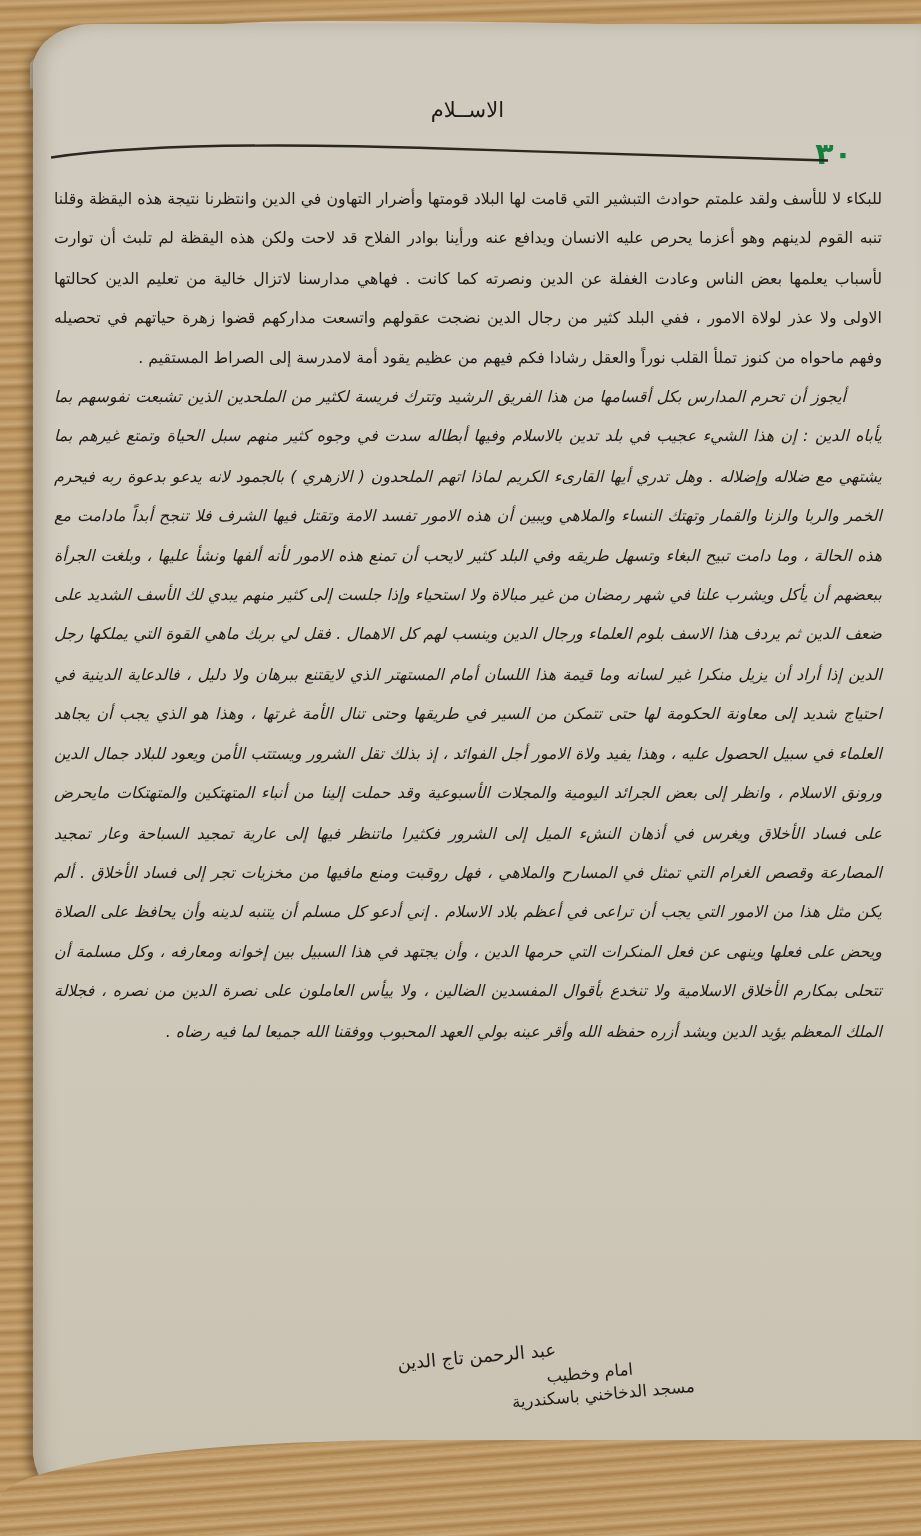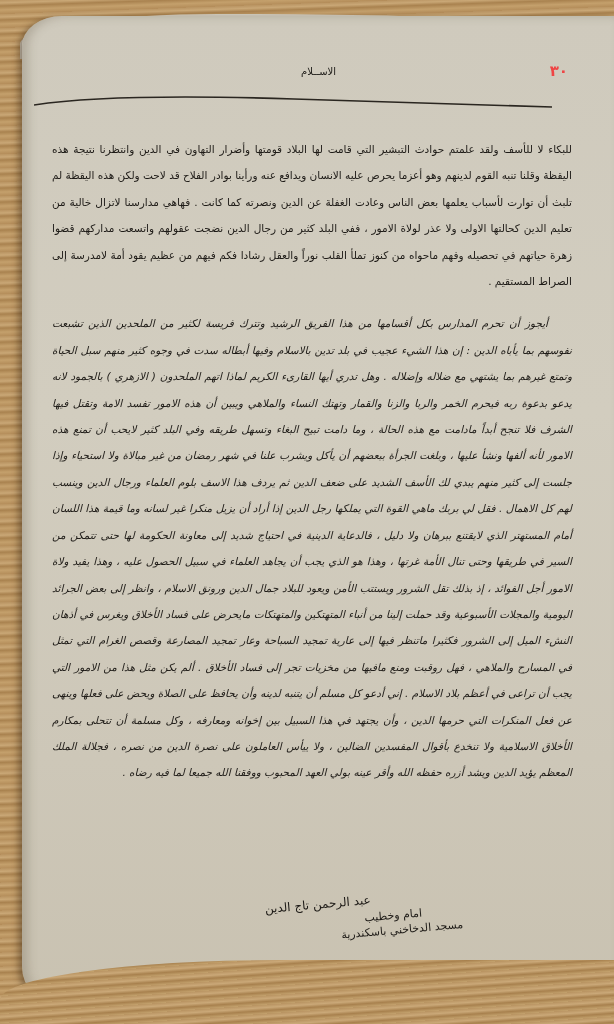--- a/index.html
+++ b/index.html
@@ -22,37 +22,37 @@
   .wood-bottom {
     position:absolute; left:0; top:960px; width:614px; height:64px;
     background: repeating-linear-gradient(176deg, #b99462 0px, #caa878 3px, #a8814e 6px, #c2a06c 9px);
     border-top-left-radius: 280px 40px;
   }
   .header {
     position:absolute; left:34px; top:62px; width:552px; height:48px;
     direction: rtl;
   }
   .page-number {
-    position:absolute; right:18px; top:0;
-    font-family:"DejaVu Sans", sans-serif; font-size:15px; font-weight:bold; color:#ef4444;
+    position:absolute; right:18px; top:28px;
+    font-family:"DejaVu Sans", sans-serif; font-size:20px; font-weight:bold; color:#15803d;
   }
   .running-title {
     position:absolute; right:250px; top:4px;
-    font-family:"DejaVu Sans", sans-serif; font-size:10px; color:#1c1a16;
+    font-family:"DejaVu Sans", sans-serif; font-size:14px; color:#1c1a16;
   }
   .rule {
     position:absolute; left:34px; top:95px; width:518px; height:14px;
   }
   .body-text {
     position:absolute; left:36px; top:120px; width:552px;
     direction: rtl; text-align: justify;
     font-family:"DejaVu Sans", sans-serif; font-size:10.5px; line-height:26.4px;
     color:#1e1b17; letter-spacing:-0.1px;
   }
-  .body-text p { margin:16px; }
+  .body-text p { margin:0; }
   .body-text p.indent { text-indent: 24px; font-style: italic; }
   .signature {
     position:absolute; left:80px; top:892px; width:300px;
     direction: rtl; text-align:right;
     font-family:"DejaVu Sans", sans-serif; color:#1e1b17;
     transform: rotate(-5deg);
     transform-origin: right top;
   }
   .sig-name { font-size:12px; margin-right:10px; }
   .sig-role { font-size:11px; margin-top:4px; margin-right:-40px; }

